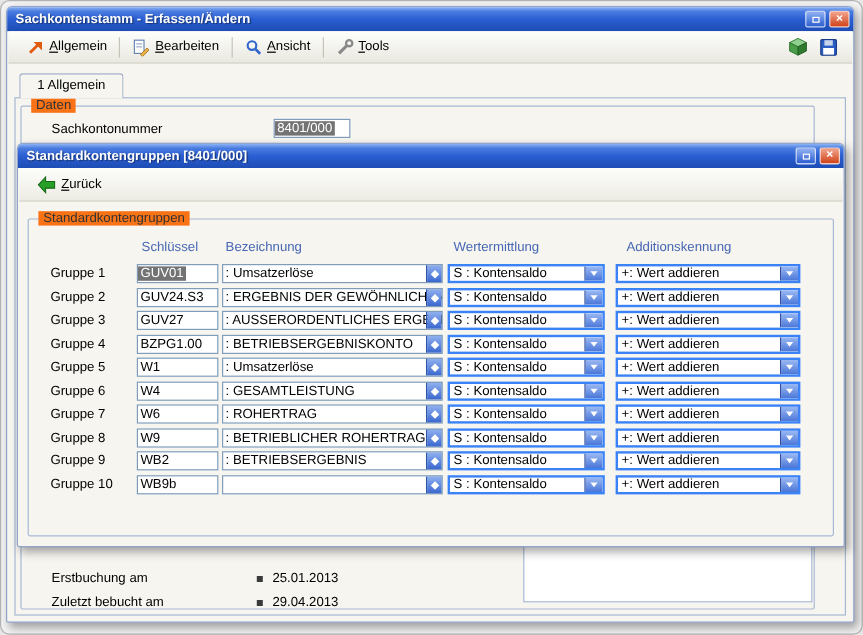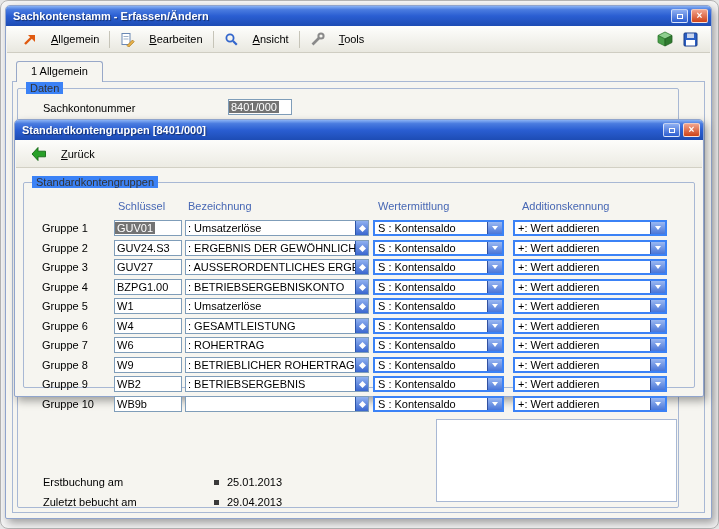--- a/index.html
+++ b/index.html
@@ -2,45 +2,45 @@
 <html><head>
 <meta charset="utf-8">
 <style>
   * { box-sizing:border-box; margin:0; padding:0; }
   html,body { width:719px; height:529px; }
   body { font-family:"Liberation Sans", sans-serif; background:#e6e6e6; position:relative; overflow:hidden; }
   .frame { position:absolute; inset:0; background:#f4f4f4; border:1px solid #b4b4b4; border-radius:8px; }
 
   .window { position:absolute; background:#f6f5f0; border:1px solid #90a4cc; border-radius:5px 5px 2px 2px; box-shadow:3px 4px 8px rgba(0,0,0,0.35); }
   #main-window { left:5px; top:5px; width:707px; height:514px; }
-  #modal-window { left:14px; top:119px; width:690px; height:278px; z-index:10; }
+  #modal-window { left:14px; top:119px; width:690px; height:337px; z-index:10; }
 
   .titlebar { height:20px; display:flex; align-items:center; padding:0 3px 0 7px; border-radius:4px 4px 0 0;
     background:linear-gradient(180deg,#8ab2f4 0%,#4a7ce0 18%,#2a5ed2 50%,#1d4cb4 100%); }
   .titlebar .title { color:#fff; font-size:11px; font-weight:bold; text-shadow:1px 1px 1px rgba(0,0,0,0.45); flex:1; white-space:nowrap; overflow:hidden; }
   .tb-btn { width:17px; height:14px; margin-left:3px; border:1px solid rgba(255,255,255,0.7); border-radius:2px; display:flex; align-items:center; justify-content:center; }
   .tb-btn.blue { background:linear-gradient(180deg,#8fb0f2,#2d5ed0); }
   .tb-btn.red  { background:linear-gradient(180deg,#f2a38c,#cf4318); }
   .tb-btn .sq { width:6px; height:5px; border:1px solid #fff; display:block; }
   .tb-btn .x { color:#fff; font-size:10px; font-weight:bold; line-height:1; }
 
   .toolbar { position:absolute; left:1px; right:1px; top:20px; height:27px;
     background:linear-gradient(180deg,#fefefc,#e9e8e0); border-bottom:1px solid #cfcdc2;
     display:flex; align-items:center; padding:0 8px; }
-  .tb-item { display:flex; align-items:center; gap:14px; padding:3px 7px; font-size:11px; color:#000; }
+  .tb-item { display:flex; align-items:center; gap:4px; padding:3px 7px; font-size:11px; color:#000; }
   .tb-sep { width:1px; height:17px; background:#c6c4b8; margin:0 3px; }
   .tb-right { margin-left:auto; display:flex; align-items:center; gap:10px; padding-right:4px; }
   .acc { text-decoration:underline; }
 
   .tab { position:absolute; left:10px; top:55px; height:21px; padding:3px 14px; font-size:11px;
     background:#f6f5f0; border:1px solid #98a8c8; border-bottom:none; border-radius:3px 3px 0 0; z-index:2; }
   .content-pane { position:absolute; left:6px; right:6px; top:75px; bottom:5px; border:1px solid #a8b8d4; background:#f6f5f0; }
 
   .groupbox { position:absolute; border:1px solid #a8b8d4; border-radius:2px; }
-  .group-label { position:absolute; top:-7px; left:8px; background:#3b82f6; padding:0 4px; font-size:11px; color:#333; white-space:nowrap; }
+  .group-label { position:absolute; top:-7px; left:8px; background:#f97316; padding:0 4px; font-size:11px; color:#333; white-space:nowrap; }
 
   #daten-group { left:4px; top:6px; right:25px; bottom:4px; }
   .fld-label { position:absolute; font-size:11px; color:#000; white-space:nowrap; }
   .field { position:absolute; height:16px; background:#fff; border:1px solid #7f9db9; display:flex; align-items:center; overflow:hidden; }
   .field .val { font-size:11px; padding:0 2px; white-space:nowrap; }
   .sel { background:#737373; color:#fff; }
 
   #skn-field { left:210px; top:10px; width:64px; }
 
   #notes-panel { position:absolute; left:418px; right:1px; top:330px; bottom:5px; background:#fff; border:1px solid #a8b8d4; }

